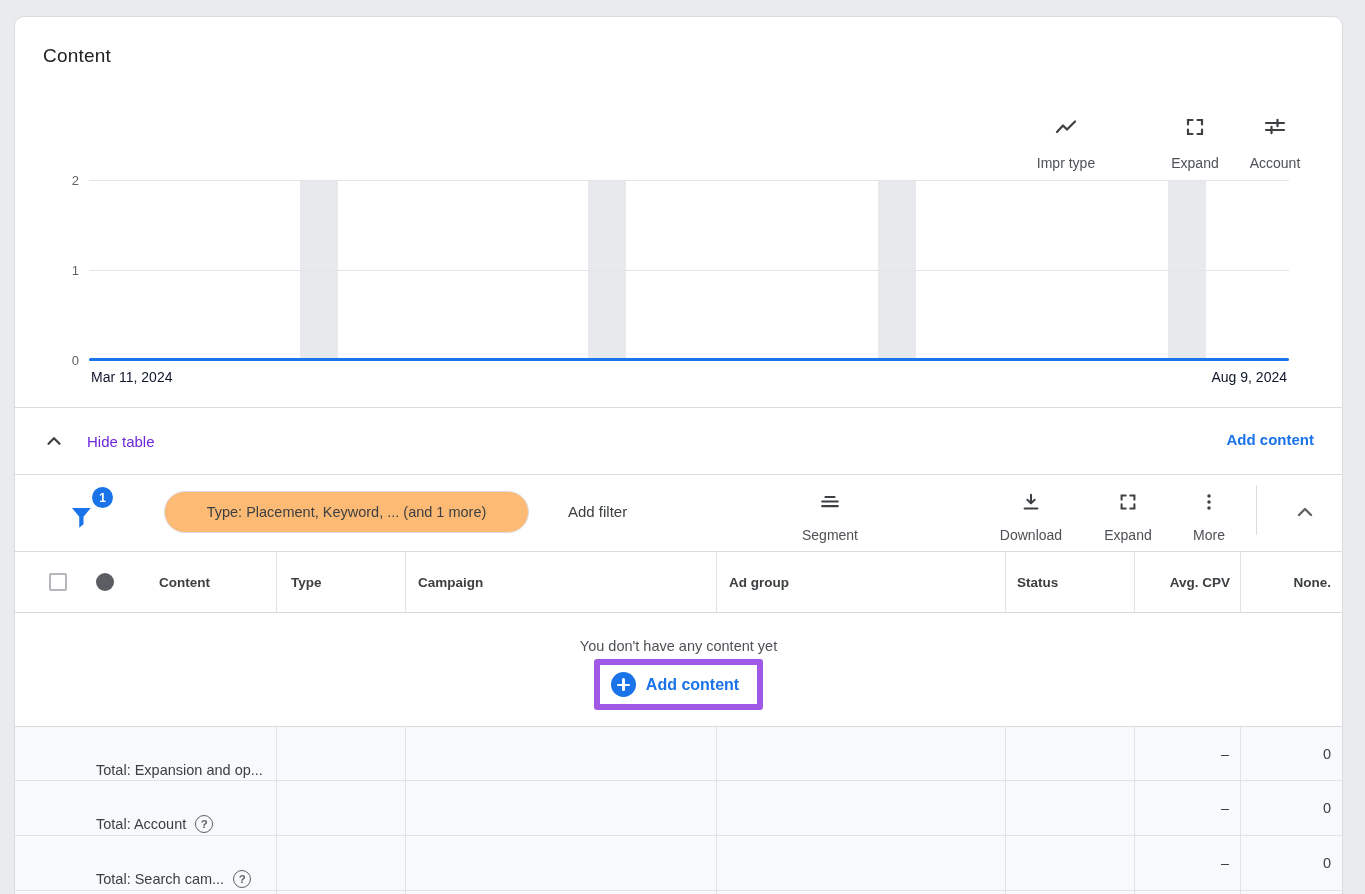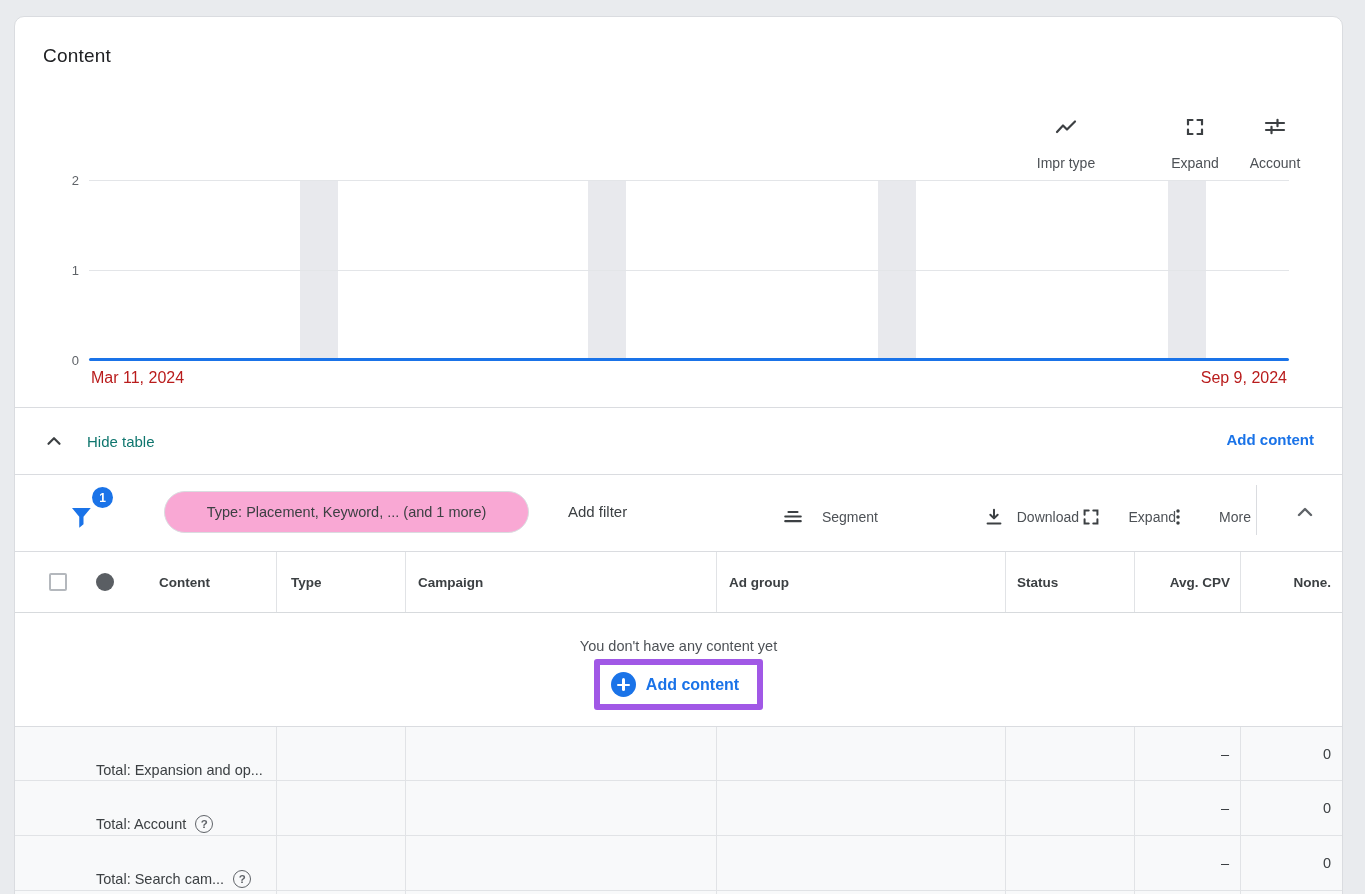--- a/index.html
+++ b/index.html
@@ -22,40 +22,40 @@
   
   .chart-tool { top:98px; width:110px; height:56px; display:flex; flex-direction:column; align-items:center;
                 justify-content:space-between; cursor:pointer; }
   .chart-tool .lbl, .tb-btn .lbl { font-size:14px; color:#4d5156; white-space:nowrap; }
 
   
   .gridline { height:1px; background:#e3e5e8; left:74px; width:1200px; }
   .band { top:163px; height:181px; background:#e8e9ed; width:38px; }
   .flatline { left:74px; width:1200px; top:341px; height:3px; background:#1a73e8; border-radius:2px; }
   .ytick { width:22px; text-align:right; font-size:13px; color:#5f6368; left:42px; }
-  .xdate { top:352px; font-size:16px; color:#b91c1c; }
+  .xdate { top:352px; font-size:14px; color:#0f172a; }
 
   .hdivider { left:0; width:1327px; height:1px; background:#dadce0; }
 
   
   .hide-table { left:28px; top:404px; height:40px; display:flex; align-items:center; gap:22px; cursor:pointer; }
-  .hide-table .lbl { font-size:15px; color:#0f766e; }
+  .hide-table .lbl { font-size:15px; color:#6d28d9; }
   .link-blue { font-size:15px; color:#1a73e8; font-weight:bold; cursor:pointer; }
 
   
   .funnel-wrap { left:50px; top:470px; width:48px; height:48px; cursor:pointer; }
   .filter-badge { position:absolute; right:0; top:0; width:21px; height:21px; border-radius:50%;
                   background:#1a73e8; color:#fff; font-size:12px; font-weight:bold;
                   display:flex; align-items:center; justify-content:center; }
   .filter-chip { left:149px; top:474px; width:365px; height:42px; border:1px solid #dadce0; border-radius:21px;
                  display:flex; align-items:center; justify-content:center; font-size:14.5px; color:#3c4043;
-                 background:#f9a8d4; cursor:pointer; white-space:nowrap; }
+                 background:#fdba74; cursor:pointer; white-space:nowrap; }
   .add-filter { left:553px; top:470px; height:48px; display:flex; align-items:center;
                 font-size:15px; color:#3c4043; cursor:pointer; }
-  .tb-btn { top:470px; width:96px; height:58px; display:flex; flex-direction:row; align-items:center;
+  .tb-btn { top:470px; width:96px; height:58px; display:flex; flex-direction:column; align-items:center;
             justify-content:space-between; padding:4px 0 2px; cursor:pointer; }
   .vdivider { top:468px; width:1px; height:50px; background:#dadce0; }
   .collapse-btn { left:1272px; top:480px; width:36px; height:30px; display:flex; align-items:center;
                   justify-content:center; cursor:pointer; }
 
   
   .thead { left:0; top:534px; width:1327px; height:62px; background:#fff; border-top:1px solid #dadce0;
            border-bottom:1px solid #d7dadd; }
   .th { position:absolute; top:0; height:60px; display:flex; align-items:center;
         font-size:13.5px; font-weight:bold; color:#3c4043; white-space:nowrap; }
@@ -135,21 +135,21 @@
     <div class="abs band" style="left:573px;"></div>
     <div class="abs band" style="left:863px;"></div>
     <div class="abs band" style="left:1153px;"></div>
     <div class="abs gridline" style="top:163px;"></div>
     <div class="abs gridline" style="top:253px;"></div>
     <div class="abs flatline"></div>
     <div class="abs ytick" style="top:156px;">2</div>
     <div class="abs ytick" style="top:246px;">1</div>
     <div class="abs ytick" style="top:336px;">0</div>
     <div class="abs xdate" style="left:76px;">Mar 11, 2024</div>
-    <div class="abs xdate" style="right:55px;">Sep 9, 2024</div>
+    <div class="abs xdate" style="right:55px;">Aug 9, 2024</div>
 
     <div class="abs hdivider" style="top:390px;"></div>
     <div class="abs hide-table">
       <span>
         <svg width="22" height="22" viewBox="0 0 24 24" fill="none" stroke="#3c4043" stroke-width="2.4" stroke-linecap="round" stroke-linejoin="round">
             <polyline points="6,15 12,9 18,15"></polyline>
           </svg>
       </span>
       <span class="lbl">Hide table</span>
     </div>

